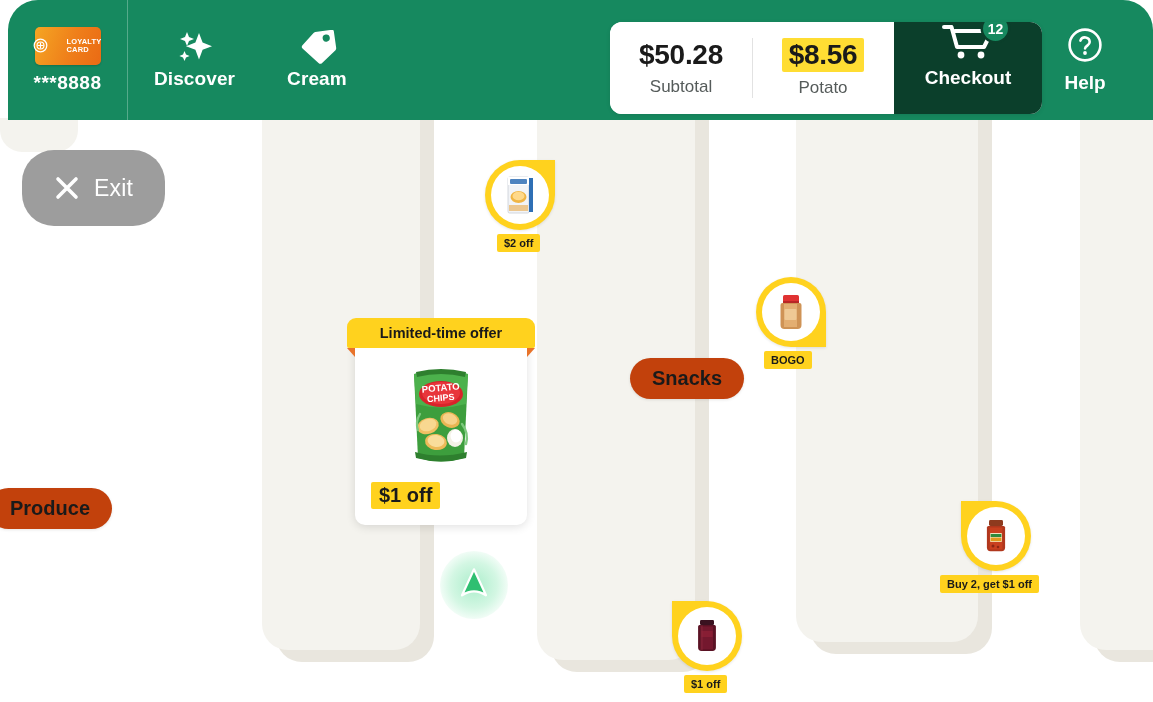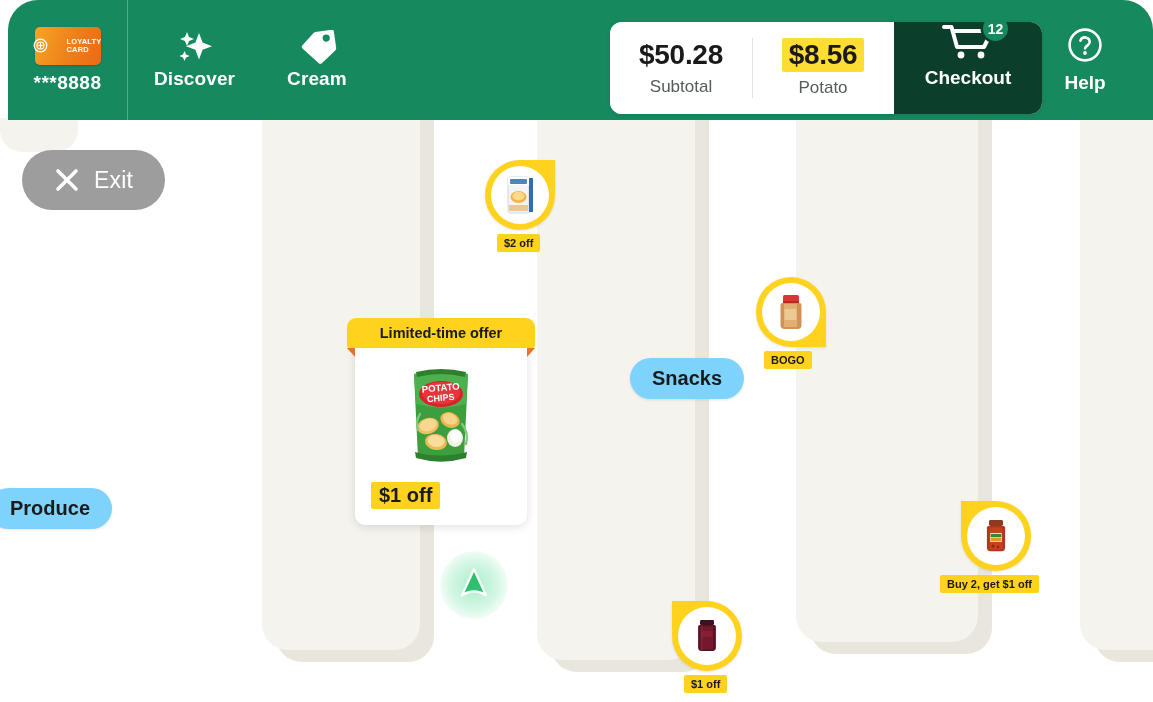--- a/index.html
+++ b/index.html
@@ -222,41 +222,41 @@
     cursor: pointer;
   }
   #help-btn .nav-label { font-size: 19px; font-weight: 700; }
 
   
   #exit-btn {
     position: absolute;
     left: 22px;
     top: 150px;
     width: 143px;
-    height: 60px;
+    height: 76px;
     border-radius: 32px;
     background: #9d9d9d;
     display: flex;
     align-items: center;
     justify-content: center;
     gap: 14px;
     cursor: pointer;
     z-index: 30;
   }
   #exit-btn .exit-lbl {
     color: #fff;
     font-size: 23px;
     font-weight: 500;
     letter-spacing: 0.2px;
   }
 
   
   .map-pill {
     position: absolute;
-    background: #7dd3fc;
+    background: #c2410c;
     border-radius: 22px;
     padding: 9px 22px;
     font-size: 20px;
     font-weight: 700;
     color: #1a1a1a;
     box-shadow: 0 1px 3px rgba(0,0,0,0.10);
     z-index: 18;
     white-space: nowrap;
   }
 

